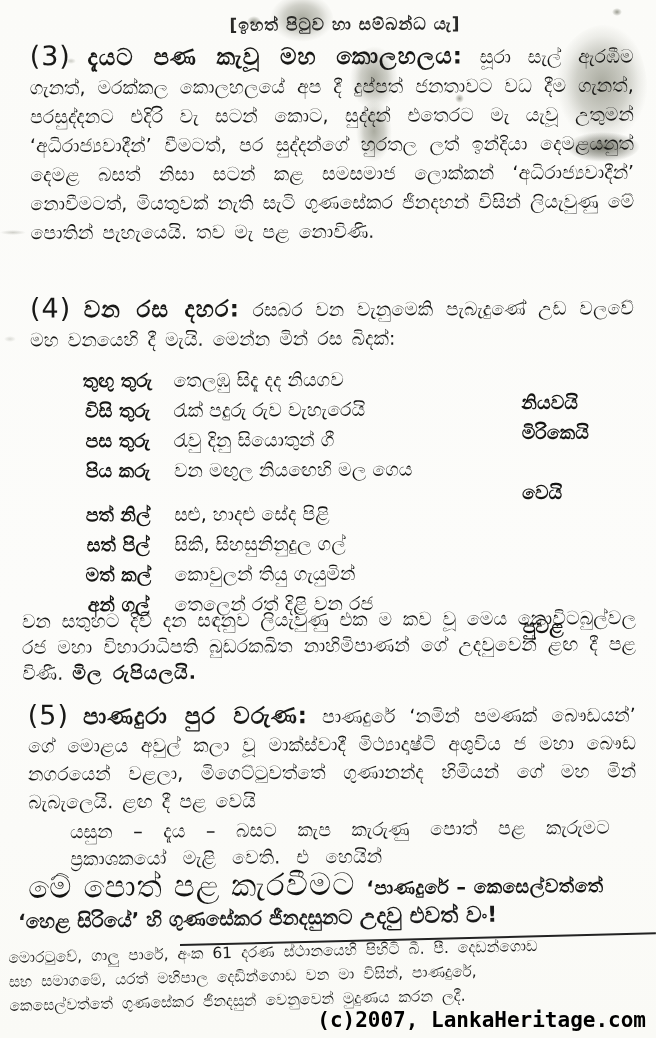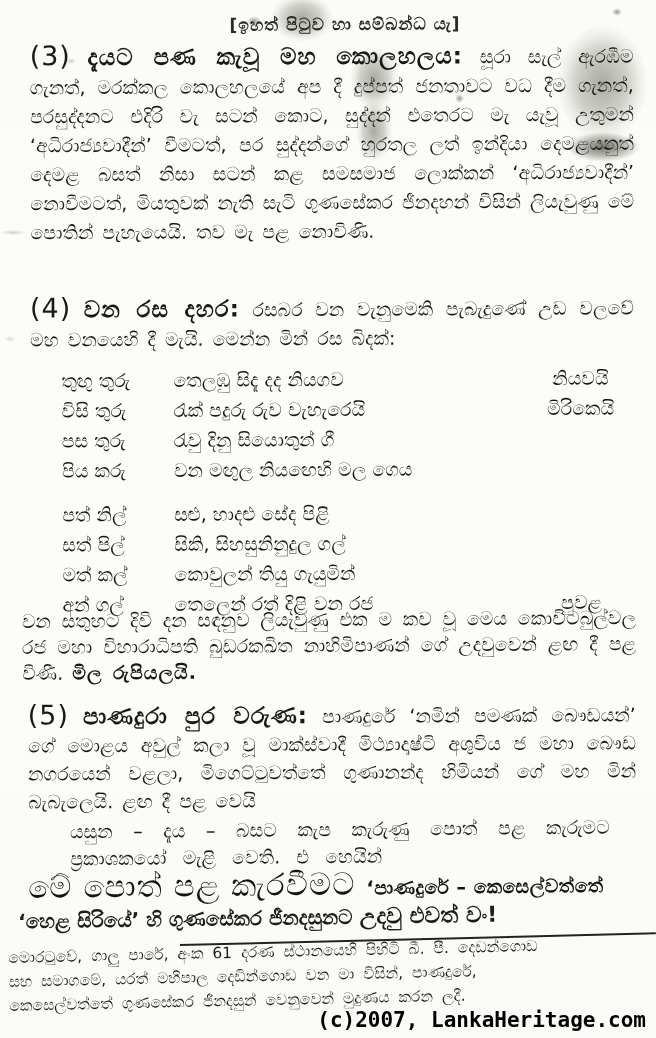--- a/index.html
+++ b/index.html
@@ -35,23 +35,23 @@
     text-align:center;transform:rotate(-0.4deg);
   }
   .para{
     font-size:19px;line-height:29px;text-align:justify;word-spacing:3px;
     color:#191917;margin:0;
   }
   .sec-num{font-size:27px;font-weight:normal;letter-spacing:1px;}
   .sec-title{font-size:23px;font-weight:bold;letter-spacing:1px;}
   .verse{transform:rotate(-0.3deg);}
   .verse-row{display:flex;align-items:baseline;height:30px;font-size:19px;color:#161614;}
-  .verse-left{width:112px;flex:0 0 auto;font-weight:normal;}
+  .verse-left{width:112px;flex:0 0 auto;font-weight:bold;text-align:center;}
   .verse-text{flex:1 1 auto;}
-  .verse-rhyme{flex:0 0 auto;width:118px;text-align:center;font-weight:normal;position:relative;top:0;}
+  .verse-rhyme{flex:0 0 auto;width:118px;text-align:left;font-weight:bold;position:relative;top:24px;}
   .verse-gap{height:14px;}
   .price{font-weight:bold;font-size:19px;letter-spacing:1px;}
   .appeal-lines{font-size:19px;line-height:27px;text-align:justify;word-spacing:10px;transform:rotate(-0.5deg);}
   .appeal-big{font-size:31px;letter-spacing:1px;color:#141412;white-space:nowrap;transform:rotate(-0.6deg);}
   .appeal-big-small{font-size:19px;font-weight:bold;letter-spacing:0.5px;}
   .appeal-last{font-size:20px;font-weight:bold;transform:rotate(-0.8deg);}
   .appeal-last .emph{font-size:22px;}
   .rule{
     position:absolute;height:0;border-top:2px solid #222;
     transform:rotate(-1.4deg);transform-origin:left center;
@@ -107,20 +107,21 @@
       <span class="verse-text">රැක් පදුරු රුව වැහැරෙයි</span>
       <span class="verse-rhyme">මිරිකෙයි</span>
     </div>
     <div class="verse-row">
       <span class="verse-left">පස තුරු</span>
       <span class="verse-text">රැවු දිනු සියොතුන් ගී</span>
     </div>
     <div class="verse-row">
       <span class="verse-left">පිය කරු</span>
       <span class="verse-text">වන මඟුල නියඟෙහි මල ගෙය</span>
+      <span class="verse-rhyme">වෙයි</span>
     </div>
     <div class="verse-gap"></div>
     <div class="verse-row">
       <span class="verse-left">පත් නිල්</span>
       <span class="verse-text">සළු, හාදළු සේද පිළි</span>
     </div>
     <div class="verse-row">
       <span class="verse-left">සත් පිල්</span>
       <span class="verse-text">සිකි, සිහසුනිනුදුල ගල්</span>
     </div>

